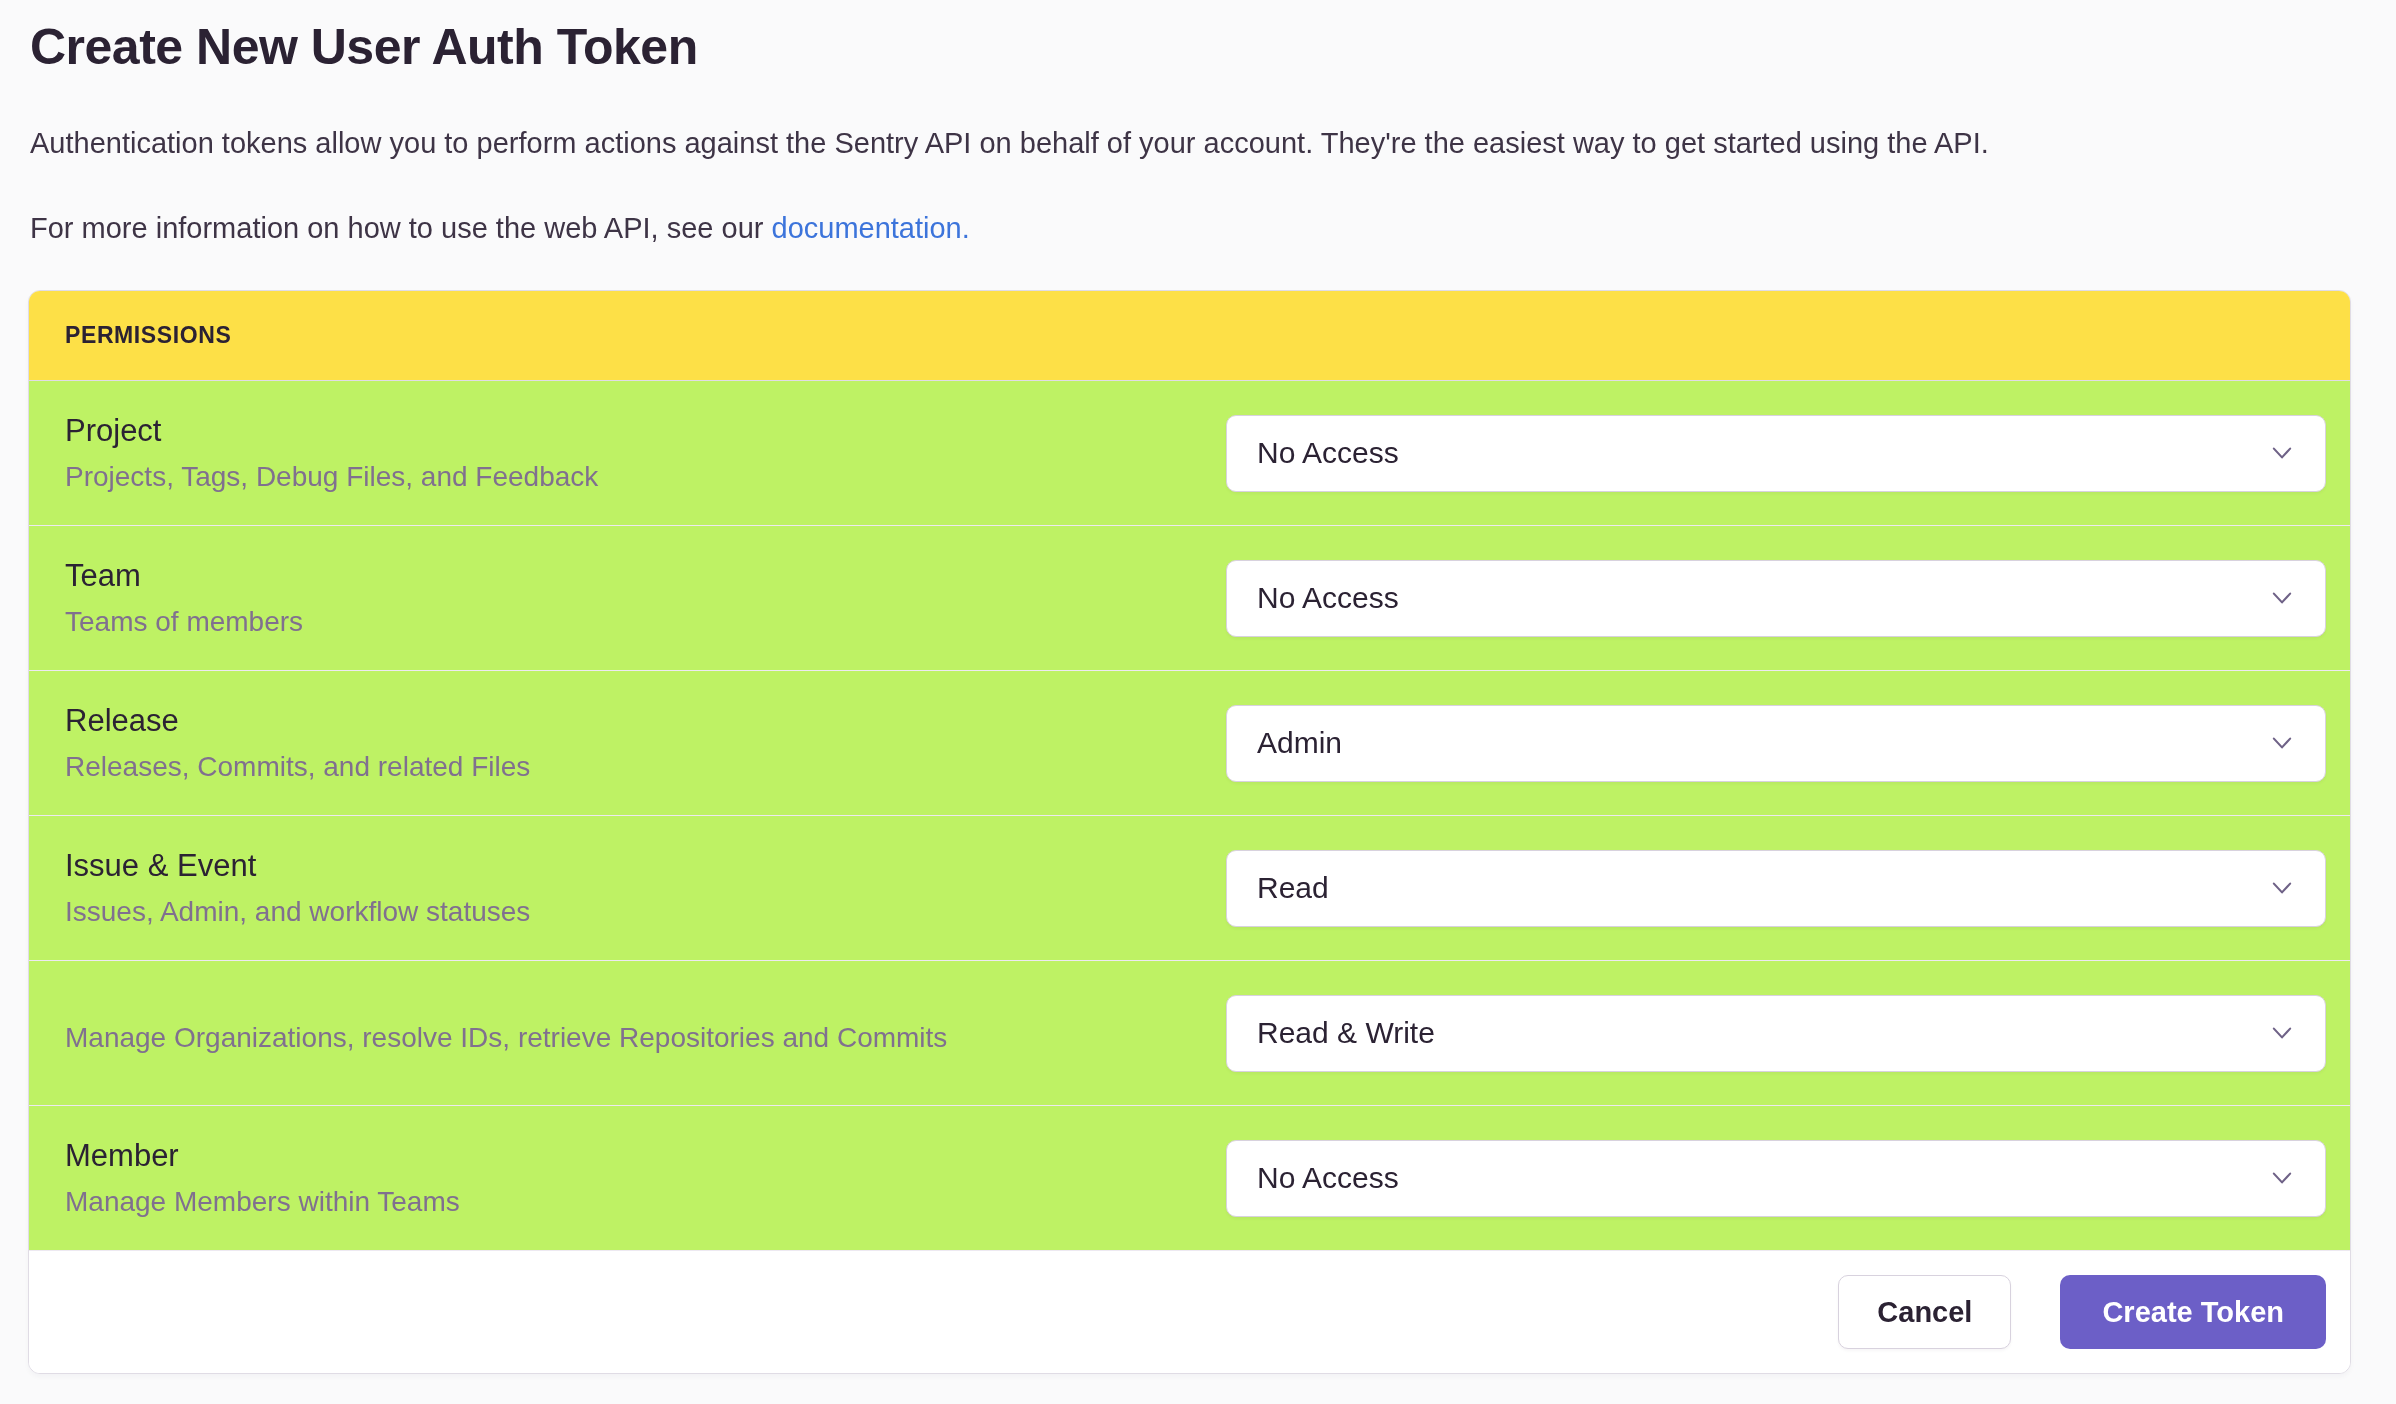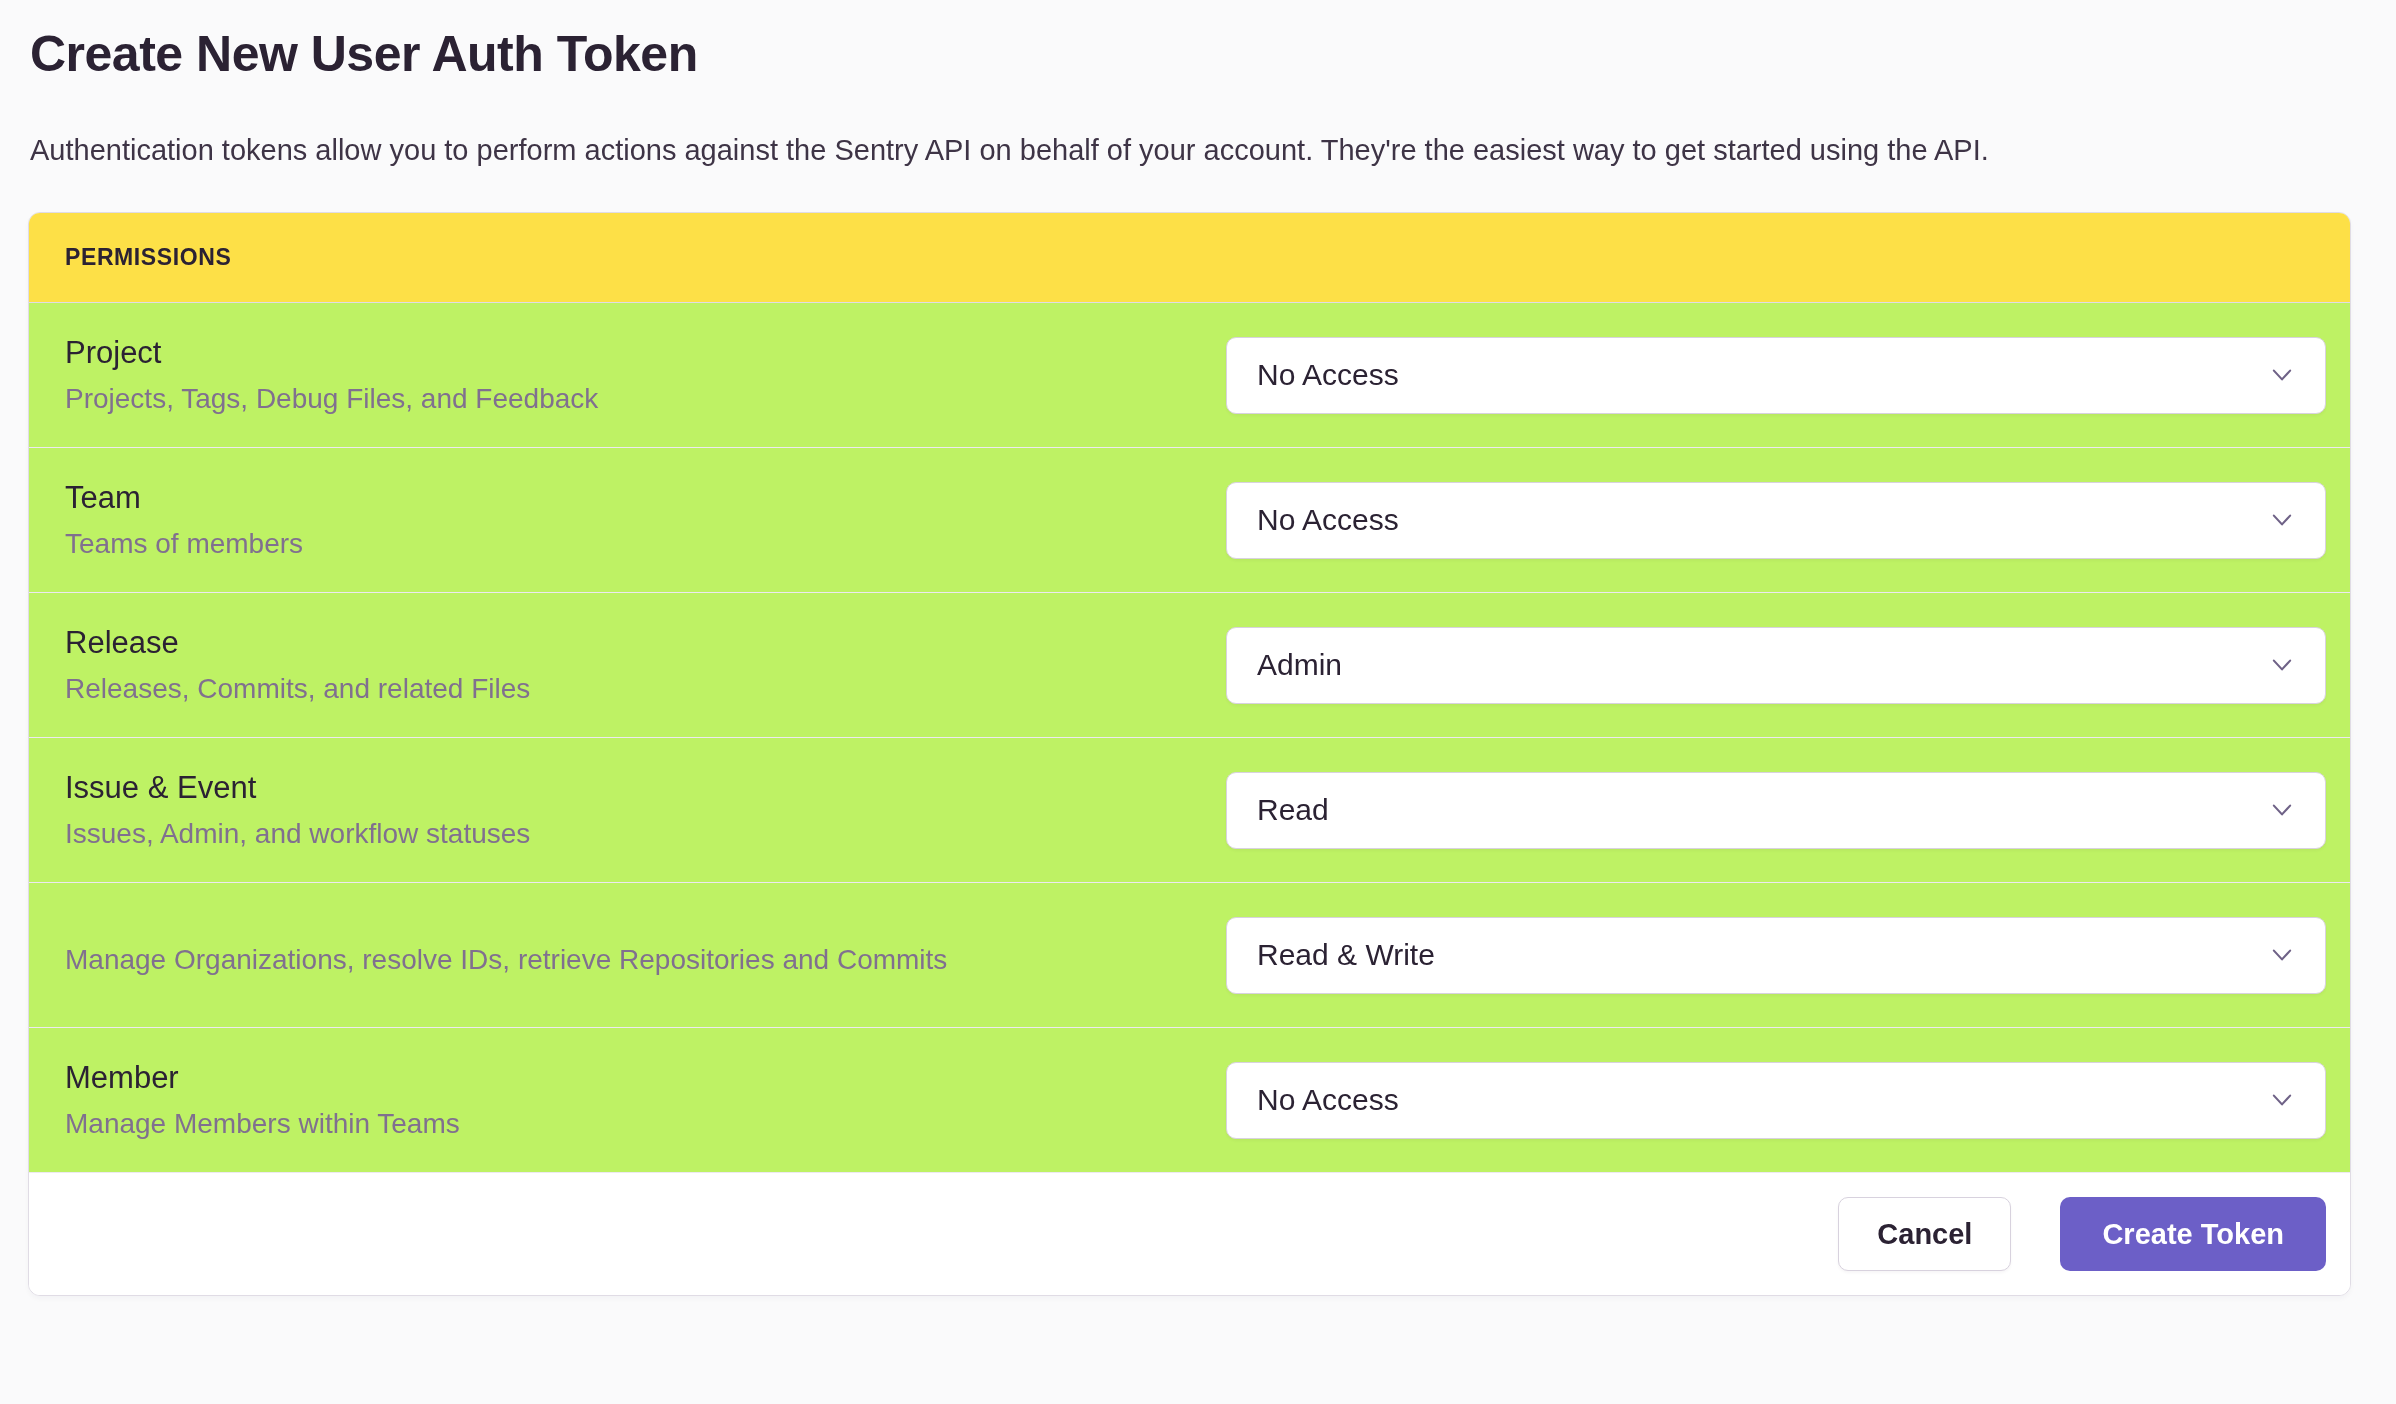--- a/index.html
+++ b/index.html
@@ -6,21 +6,21 @@
   html, body {
     margin: 0;
     padding: 0;
     background: #FAFAFB;
     font-family: "Liberation Sans", "DejaVu Sans", sans-serif;
     color: #2B2233;
   }
   .page {
     width: 2396px;
     height: 1404px;
-    padding: 24px 0 0 0;
+    padding: 17px 0 0 0;
     overflow: hidden;
   }
   .content {
     margin-left: 30px;
   }
   h1.page-title {
     margin: 0;
     font-size: 50px;
     font-weight: 700;
     letter-spacing: -0.5px;
@@ -140,20 +140,21 @@
     padding: 0 42px;
   }
 </style>
 </head>
 <body>
 
 <div class="page">
   <div class="content">
     <h1 class="page-title">Create New User Auth Token</h1>
     <p class="intro">Authentication tokens allow you to perform actions against the Sentry API on behalf of your account. They're the easiest way to get started using the API.</p>
+    <p class="intro second"><span>For more information on how to use the web API, see our </span><a class="doc-link" style="color: rgb(60, 116, 219);">documentation</a><span class="link-suffix" style="color: rgb(60, 116, 219);">.</span></p>
   </div>
 
   <div class="panel">
     <div class="panel-header">
       <span class="panel-header-title">PERMISSIONS</span>
     </div>
 
     <div class="perm-row">
       <div class="perm-text">
         <div class="perm-name">Project</div>

